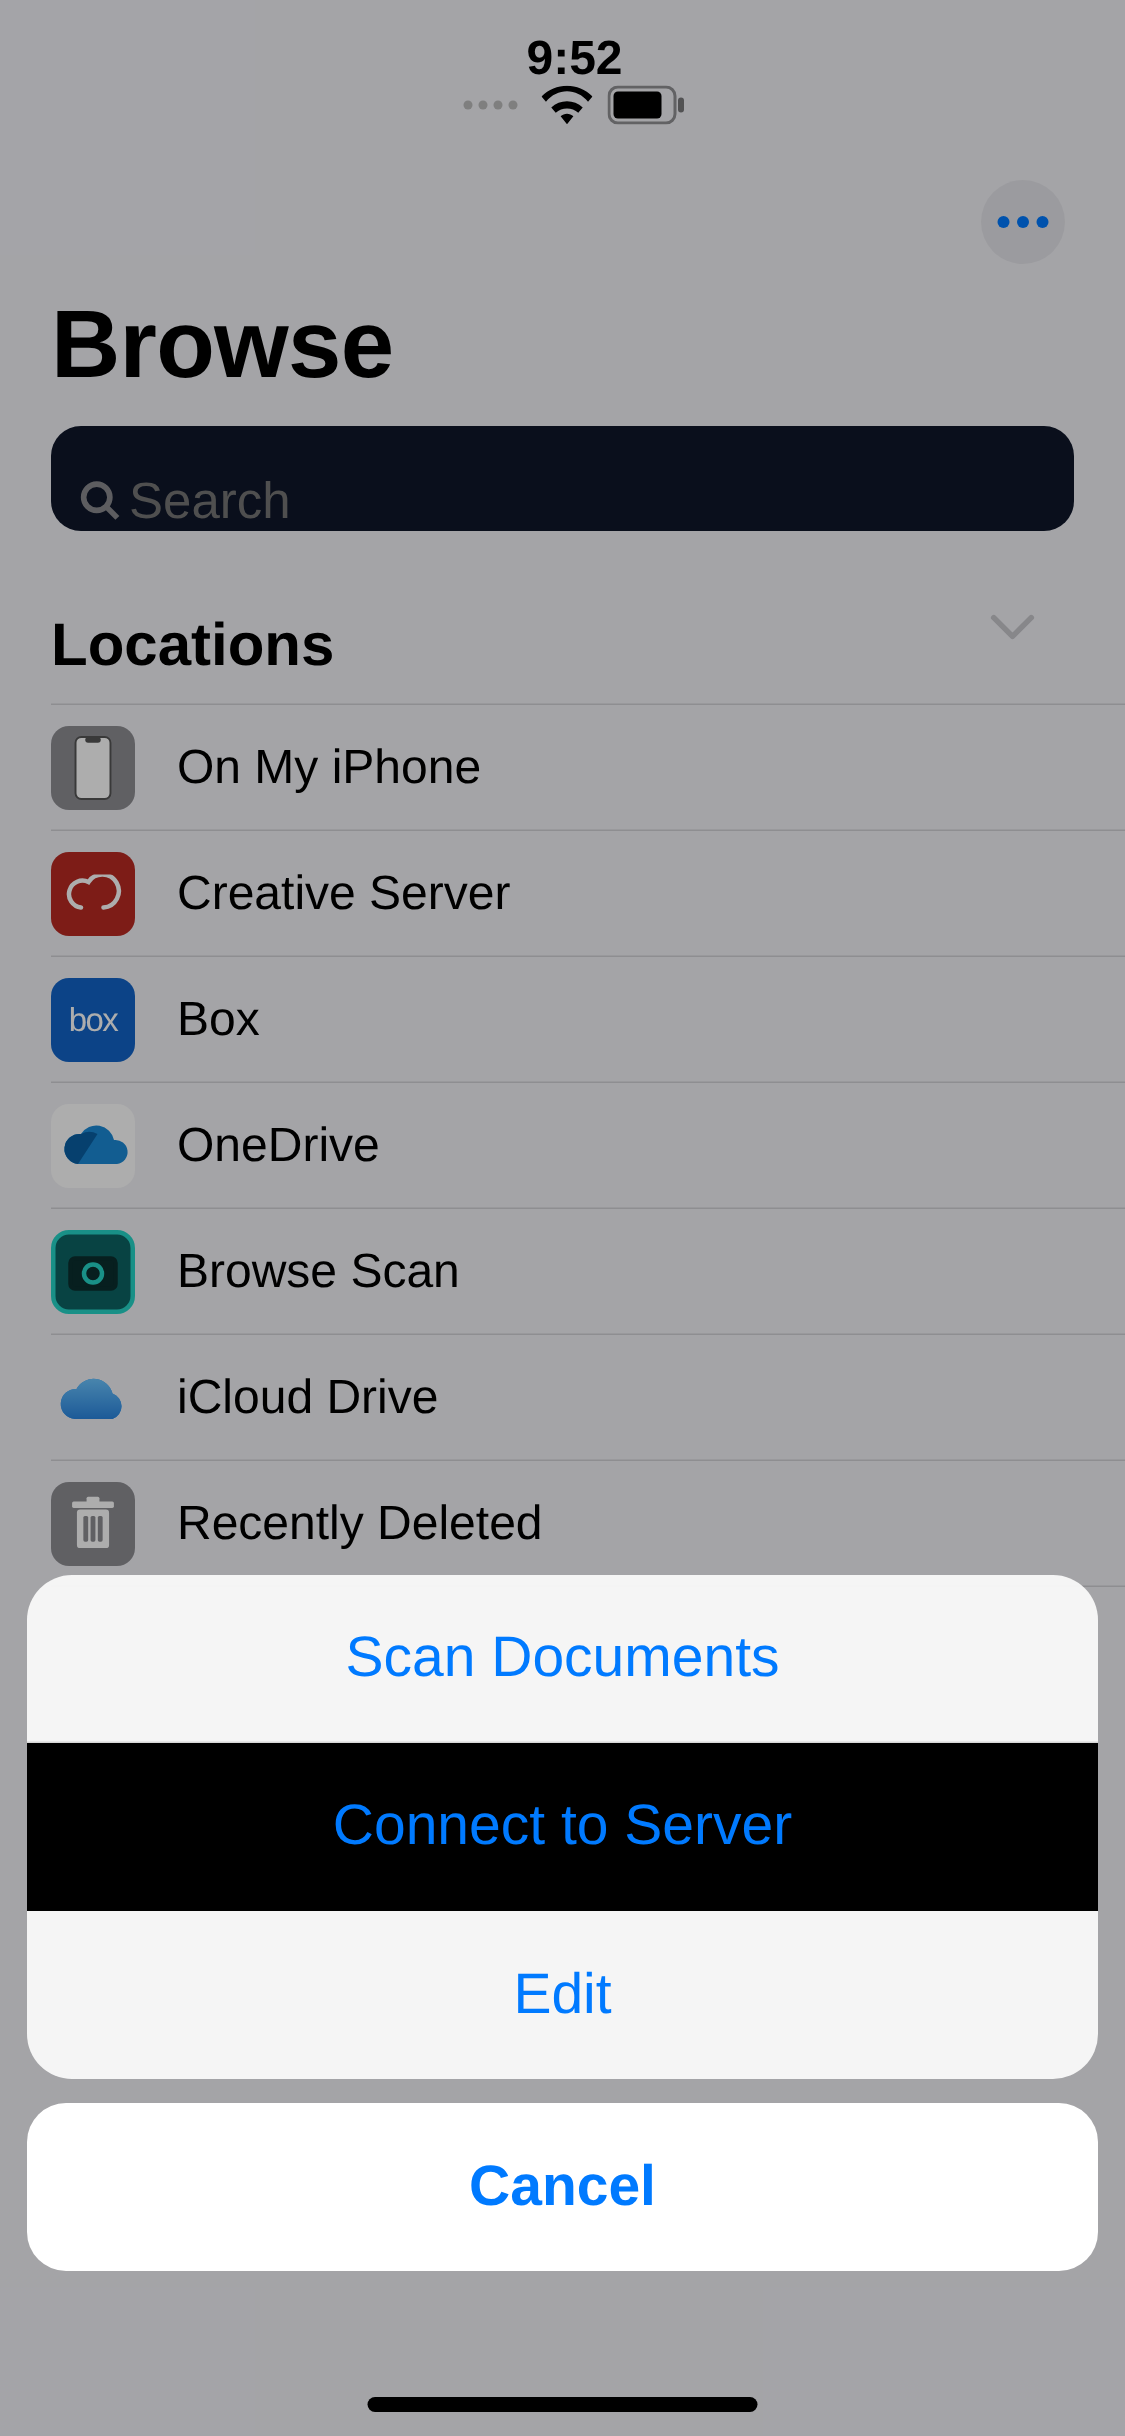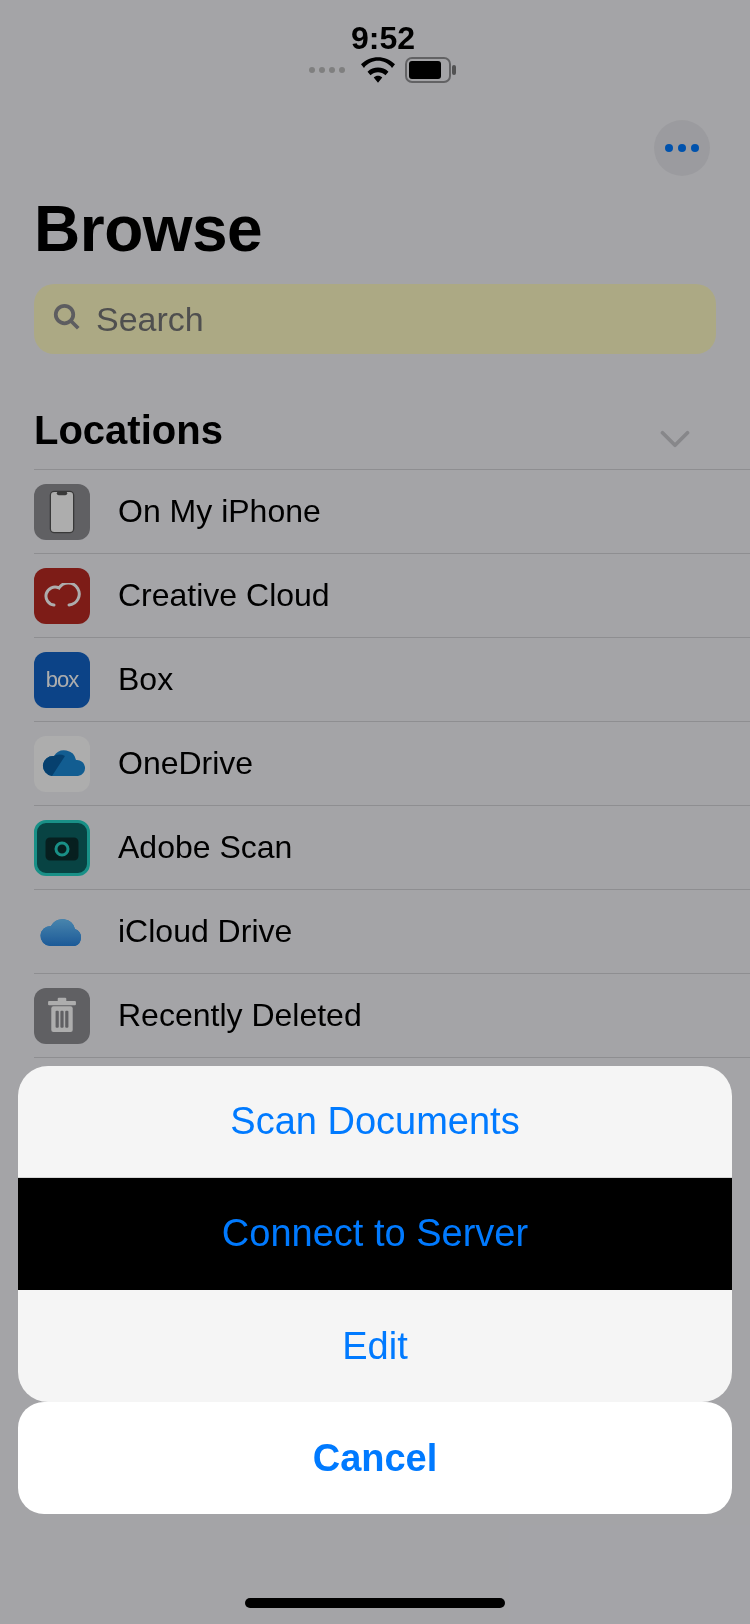--- a/index.html
+++ b/index.html
@@ -14,26 +14,26 @@
 
   
   .header { padding: 10px 34px 0 34px; }
   .more-row { display:flex; justify-content:flex-end; padding-right: 6px; padding-top: 20px;}
   .more-btn { width: 56px; height: 56px; border-radius: 50%; background: #e5e5ea; display:flex; align-items:center; justify-content:center; }
   .more-dots { display:flex; gap:5px; }
   .more-dots span { width:8px; height:8px; border-radius:50%; background:#007aff; }
   .title { font-size: 64px; font-weight: 700; letter-spacing: -0.5px; margin-top: 16px; color:#000; }
 
   
-  .search { margin: 18px 34px 0 34px; background:#fef9c3; border-radius: 20px; height:70px; display:flex; align-items:center; padding: 0 18px; gap: 14px; }
+  .search { margin: 18px 34px 0 34px; background:#0f172a; border-radius: 20px; height:70px; display:flex; align-items:flex-end; padding: 0 18px; gap: 4px; }
   .search input { border:none; background:transparent; font-size: 34px; color:#8a8a8e; outline:none; flex:1; }
   .search-icon { color:#8a8a8e; }
 
   
-  .section-header { display:flex; justify-content:space-between; align-items:flex-end; padding: 54px 60px 16px 34px; }
+  .section-header { display:flex; justify-content:space-between; align-items:flex-start; padding: 54px 60px 16px 34px; }
   .section-title { font-size: 40px; font-weight: 700; color:#000;}
   .chevron { color:#c7c7cc; }
 
   
   .list { margin-left: 34px; border-top: 1px solid #d1d1d6; }
   .row { display:flex; align-items:center; height: 84px; border-bottom: 1px solid #d1d1d6; padding-right: 16px; gap: 28px; }
   .row-icon { width:56px; height:56px; border-radius:12px; display:flex; align-items:center; justify-content:center; flex-shrink:0; }
   .row-label { font-size: 32px; color:#000; }
 
   
@@ -47,21 +47,21 @@
 
   
   .dim { position:absolute; inset:0; background: rgba(0,0,0,0.32); }
 
   
   .sheet-wrap { position:absolute; left:0; right:0; bottom:0; padding: 0 18px 110px 18px; }
   .sheet { background: rgba(248,248,248,0.96); border-radius: 30px; overflow:hidden; }
   .sheet-item { height: 112px; display:flex; align-items:center; justify-content:center; font-size: 38px; color:#007aff; border-bottom: 1px solid rgba(0,0,0,0.12); }
   .sheet-item:last-child { border-bottom:none; }
   .sheet-item.highlight { background: #000000; }
-  .cancel { background:#fff; border-radius:26px; height:112px; display:flex; align-items:center; justify-content:center; font-size:38px; color:#007aff; font-weight:600; }
+  .cancel { margin-top: 16px; background:#fff; border-radius:26px; height:112px; display:flex; align-items:center; justify-content:center; font-size:38px; color:#007aff; font-weight:600; }
 
   
   .home-indicator { position:absolute; bottom:16px; left:50%; transform:translateX(-50%); width:260px; height:10px; background:#000; border-radius:6px; }
 </style>
 </head>
 <body>
 
 <div>
 
   <div class="status-bar">
@@ -131,21 +131,21 @@
       </div>
       <span class="row-label">On My iPhone</span>
     </div>
 
     <div class="row">
       <div class="row-icon ic-cc">
         <svg width="40" height="26" viewBox="0 0 40 26" fill="none" stroke="#fff" stroke-width="3" stroke-linecap="round">
             <path d="M12 22a9 9 0 1 1 5-17 11 11 0 1 1 10 17"></path>
           </svg>
       </div>
-      <span class="row-label">Creative Cloud</span>
+      <span class="row-label">Creative Server</span>
     </div>
 
     <div class="row">
       <div class="row-icon ic-box">box</div>
       <span class="row-label">Box</span>
     </div>
 
     <div class="row">
       <div class="row-icon ic-onedrive">
         <svg width="48" height="32" viewBox="0 0 48 32">
@@ -156,21 +156,21 @@
       <span class="row-label">OneDrive</span>
     </div>
 
     <div class="row">
       <div class="row-icon ic-adobescan">
         <svg width="34" height="26" viewBox="0 0 34 26" fill="none">
             <rect x="2" y="4" width="30" height="20" rx="3" stroke="#0b2e2e" stroke-width="3" fill="#0b2e2e"></rect>
             <circle cx="17" cy="14" r="6" stroke="#26d5c8" stroke-width="3"></circle>
           </svg>
       </div>
-      <span class="row-label">Adobe Scan</span>
+      <span class="row-label">Browse Scan</span>
     </div>
 
     <div class="row">
       <div class="row-icon ic-icloud">
         <svg width="52" height="36" viewBox="0 0 52 36">
             <path d="M14 32a10 10 0 0 1 1-20 13 13 0 0 1 24 3 9 9 0 0 1 0 17z" fill="#3fa3f6"></path>
             <path d="M14 32a10 10 0 0 1 1-20 13 13 0 0 1 24 3 9 9 0 0 1 0 17z" fill="url(#g)"></path>
             <defs>
               <linearGradient id="g" x1="0" y1="0" x2="0" y2="1">
                 <stop offset="0" stop-color="#6bc4ff"></stop>

